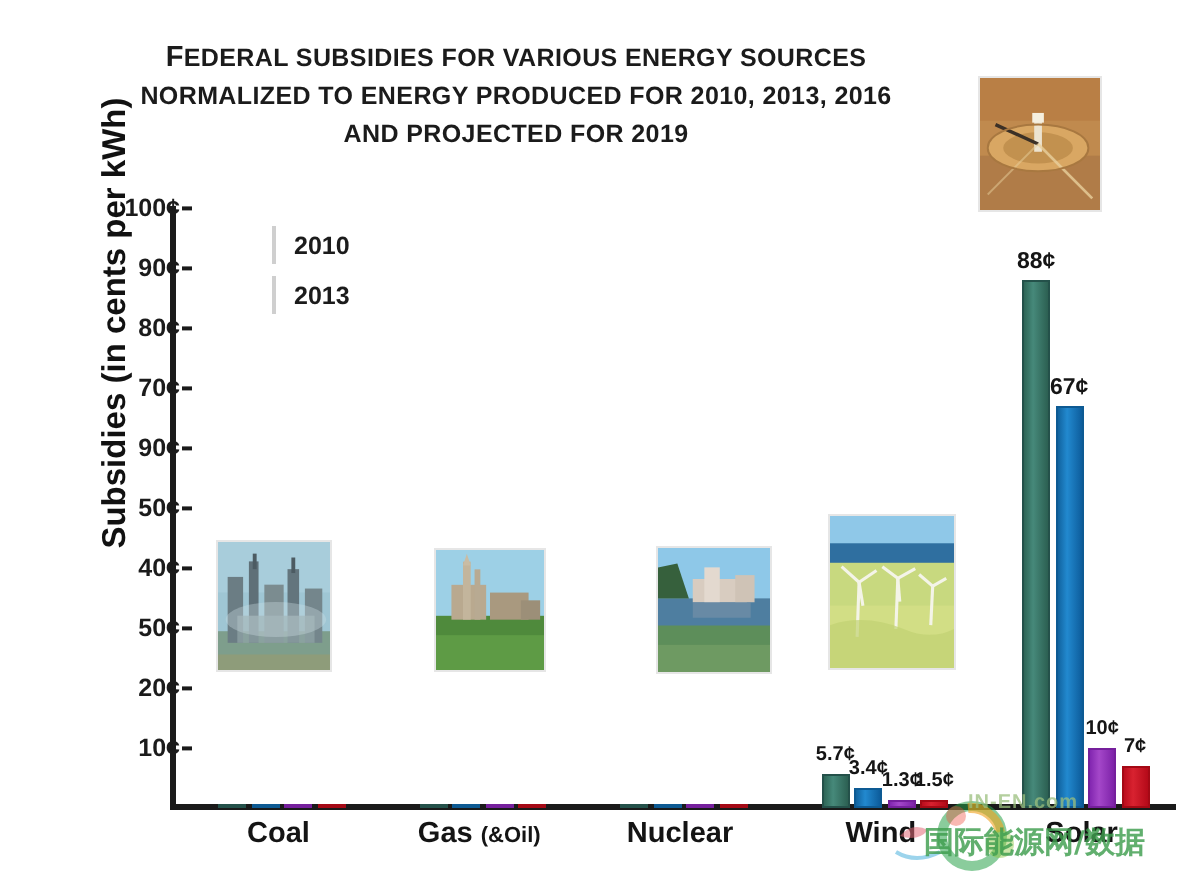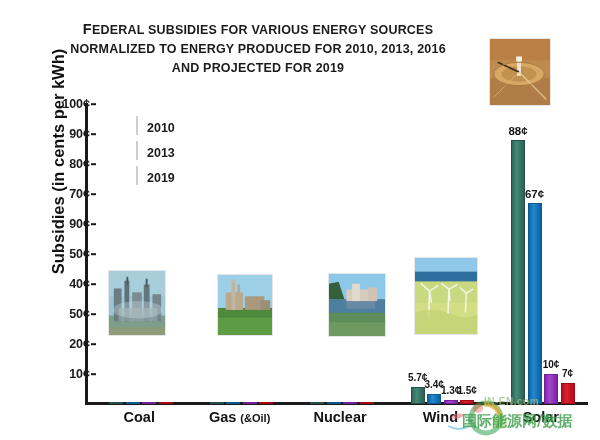--- a/index.html
+++ b/index.html
@@ -105,21 +105,21 @@
 
   
   #legend {
     position: absolute;
     left: 88px;
     top: 110px;
     width: 80px;
   }
   .legend-row {
     display: flex;
-    align-items: flex-end;
+    align-items: center;
     height: 25px;
     padding-left: 48px;
   }
   .legend-swatch {
     width: 15px;
     height: 19px;
     border: 1px solid #cfcfcf;
     box-sizing: border-box;
   }
   .legend-label {
@@ -353,24 +353,20 @@
 
   <div id="legend">
       <div class="legend-row">
         <div class="legend-swatch" style="background: linear-gradient(to right, rgb(47, 102, 87) 0%, rgb(65, 120, 105) 40%, rgb(47, 102, 87) 100%);"></div>
         <span class="legend-label">2010</span>
       </div>
       <div class="legend-row">
         <div class="legend-swatch" style="background: linear-gradient(to right, rgb(18, 119, 189) 0%, rgb(36, 137, 207) 40%, rgb(18, 119, 189) 100%);"></div>
         <span class="legend-label">2013</span>
       </div>
-      <div class="legend-row">
-        <div class="legend-swatch" style="background: linear-gradient(to right, rgb(204, 17, 34) 0%, rgb(222, 35, 52) 40%, rgb(204, 17, 34) 100%);"></div>
-        <span class="legend-label">2019</span>
-      </div>
     </div>
 
   <div id="bars-layer">
       <div class="bar bar-green" title="Coal 2010: 0.6¢" style="left: 109.47px; width: 14px; height: 2px; top: 402px; position: absolute; bottom: auto;"></div>
       <div class="bar bar-blue" title="Coal 2013: 0.5¢" style="left: 125.97px; width: 14px; height: 2px; top: 402px; position: absolute; bottom: auto;"></div>
       <div class="bar bar-purple" title="Coal 2016: 0.5¢" style="left: 142.47px; width: 14px; height: 2px; top: 402px; position: absolute; bottom: auto;"></div>
       <div class="bar bar-red" title="Coal 2019: 0.5¢" style="left: 158.97px; width: 14px; height: 2px; top: 402px; position: absolute; bottom: auto;"></div>
       <div class="bar bar-green" title="Gas (&amp;Oil) 2010: 0.6¢" style="left: 209.87px; width: 14px; height: 2px; top: 402px; position: absolute; bottom: auto;"></div>
       <div class="bar bar-blue" title="Gas (&amp;Oil) 2013: 0.5¢" style="left: 226.37px; width: 14px; height: 2px; top: 402px; position: absolute; bottom: auto;"></div>
       <div class="bar bar-purple" title="Gas (&amp;Oil) 2016: 0.5¢" style="left: 242.87px; width: 14px; height: 2px; top: 402px; position: absolute; bottom: auto;"></div>

